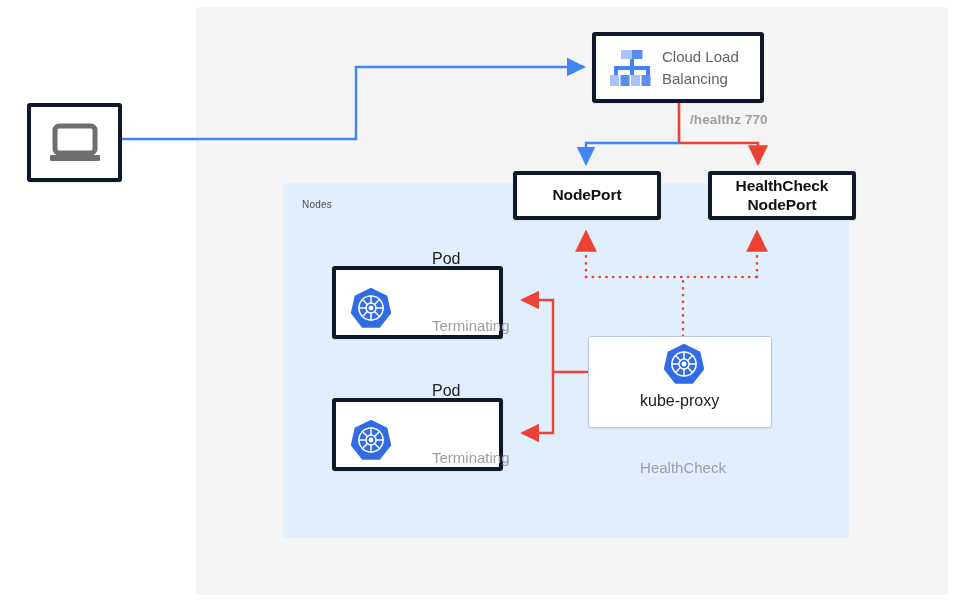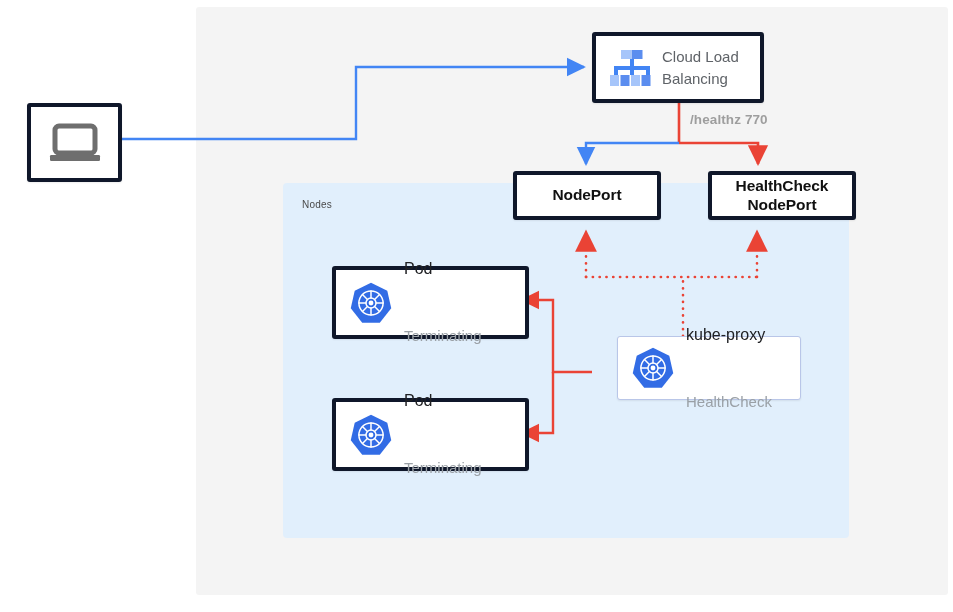--- a/index.html
+++ b/index.html
@@ -116,24 +116,25 @@
   .np-label {
     font-weight: bold;
     font-size: 15.5px;
     color: #111111;
     text-align: center;
     line-height: 1.22;
     letter-spacing: -0.1px;
   }
   
   .pod-card {
-    width: 197px;
+    width: 171px;
     height: 73px;
     display: flex;
-    align-items: center;
+    align-items: flex-end;
+    gap: 28px;
   }
   #pod-card-1 { left: 332px; top: 266px; }
   #pod-card-2 { left: 332px; top: 398px; }
   .k8s-icon-wrap {
     width: 54px;
     height: 54px;
     margin-left: 8px;
     flex: 0 0 auto;
     display: flex;
     align-items: center;
@@ -148,26 +149,27 @@
     line-height: 1.3;
   }
   .entity-sub {
     font-size: 15px;
     color: #9aa0a6;
     line-height: 1.3;
     margin-top: 46px;
   }
   
   #kubeproxy-card {
-    left: 617px;
+    left: 588px;
     top: 336px;
     width: 184px;
-    height: 64px;
-    display: flex;
-    align-items: center;
+    height: 92px;
+    display: flex;
+    align-items: center;
+    flex-direction: column;
   }
   
   #healthz-label {
     position: absolute;
     left: 690px;
     top: 112px;
     font-size: 13.5px;
     font-weight: bold;
     color: #9e9e9e;
     letter-spacing: 0.1px;

